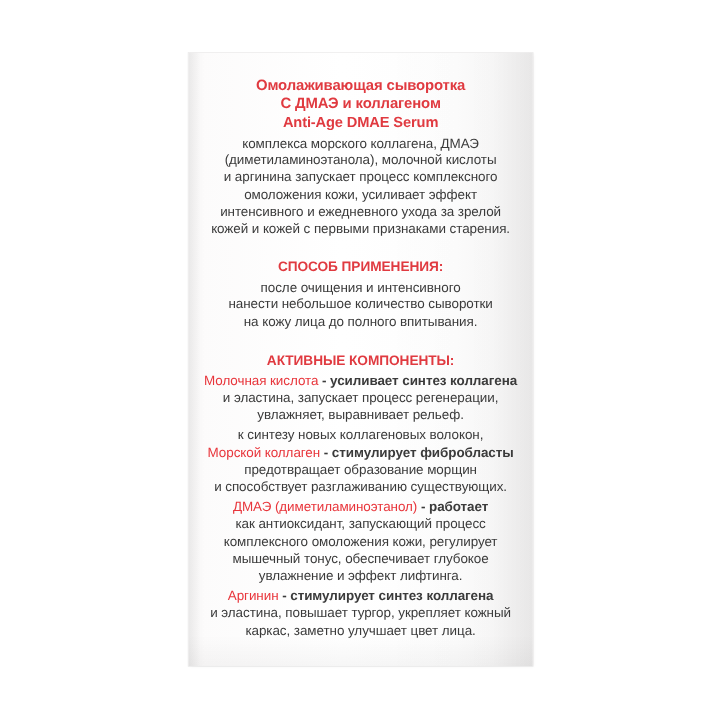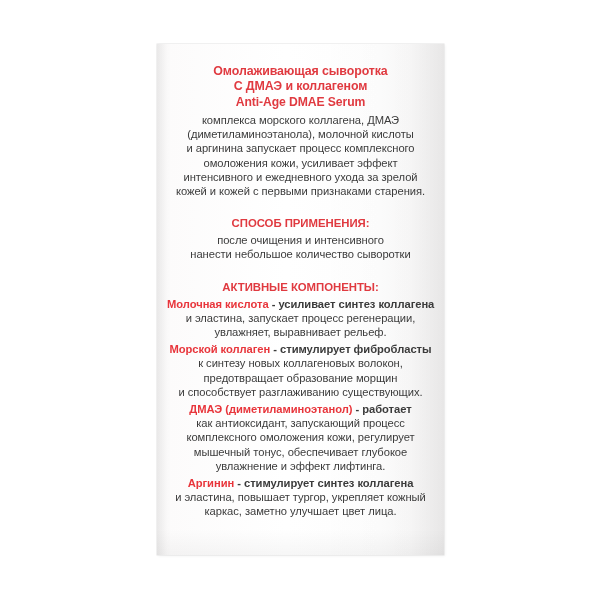--- a/index.html
+++ b/index.html
@@ -100,21 +100,21 @@
     font-size: 11.4px;
     line-height: 14px;
     letter-spacing: -0.05px;
   }
   .gap-lg  { height: 18px; }
   .gap-xs  { height: 3px; }
 
   .ingredient { margin-top: 3px; }
   .ingredient .ing-name {
     color: #e8353b;
-    font-weight: bold;
+    font-weight: normal;
   }
   .ingredient .ing-body {
     color: #3b3b3b;
     font-weight: bold;
   }
   .ingredient .ln {
     display: block;
     white-space: nowrap;
     font-size: 11.2px;
     line-height: 14.2px;
@@ -150,35 +150,36 @@
         <span class="ln">кожей и кожей с первыми признаками старения.</span>
       </div>
 
       <div class="gap-lg"></div>
 
       <div class="section-heading">СПОСОБ ПРИМЕНЕНИЯ:</div>
       <div class="gap-xs"></div>
       <div class="para">
         <span class="ln">после очищения и интенсивного</span>
         <span class="ln">нанести небольшое количество сыворотки</span>
+        <span class="ln">на кожу лица до полного впитывания.</span>
       </div>
 
       <div class="gap-lg"></div>
 
       <div class="section-heading">АКТИВНЫЕ КОМПОНЕНТЫ:</div>
 
       <div class="ingredient">
         <span class="ln"><span class="ing-name">Молочная кислота</span><span class="ing-body"> - усиливает синтез коллагена</span></span>
         <span class="ln">и эластина, запускает процесс регенерации,</span>
         <span class="ln">увлажняет, выравнивает рельеф.</span>
       </div>
 
       <div class="ingredient">
+        <span class="ln">к синтезу новых коллагеновых волокон,</span>
         <span class="ln"><span class="ing-name">Морской коллаген</span><span class="ing-body"> - стимулирует фибробласты</span></span>
-        <span class="ln">к синтезу новых коллагеновых волокон,</span>
         <span class="ln">предотвращает образование морщин</span>
         <span class="ln">и способствует разглаживанию существующих.</span>
       </div>
 
       <div class="ingredient">
         <span class="ln"><span class="ing-name">ДМАЭ (диметиламиноэтанол)</span><span class="ing-body"> -  работает</span></span>
         <span class="ln">как антиоксидант, запускающий процесс</span>
         <span class="ln">комплексного омоложения кожи, регулирует</span>
         <span class="ln">мышечный тонус, обеспечивает глубокое</span>
         <span class="ln">увлажнение и эффект лифтинга.</span>

